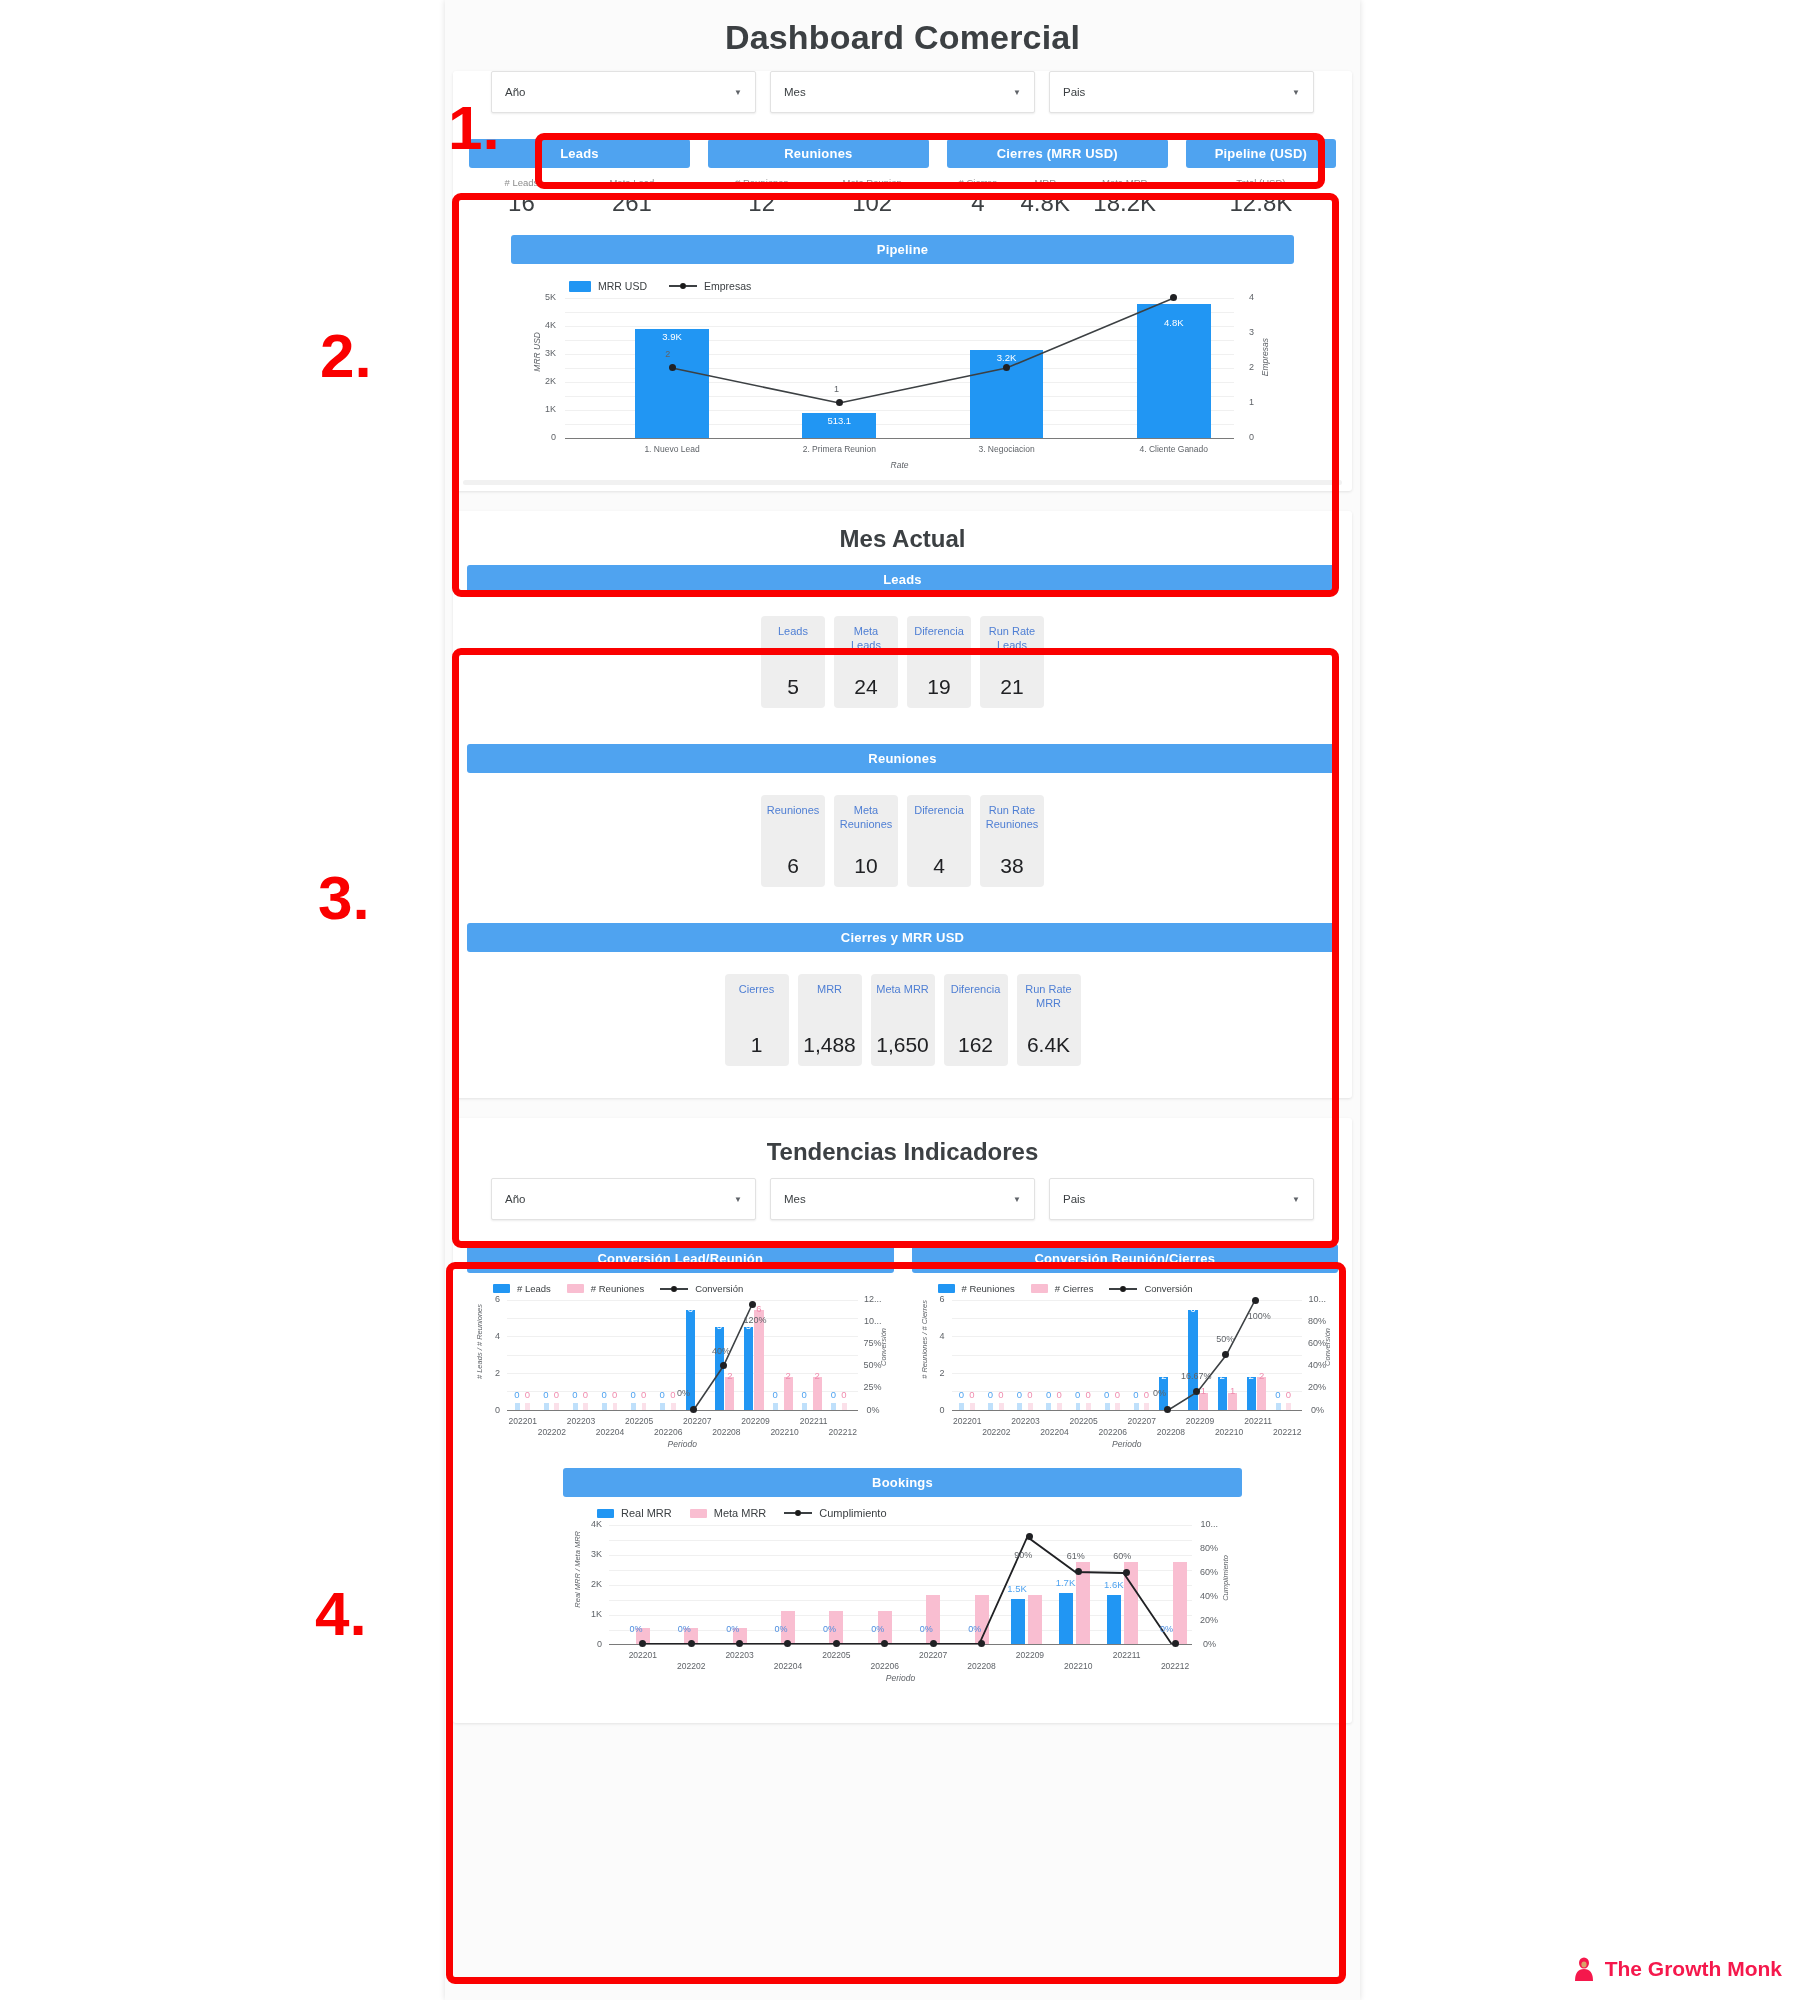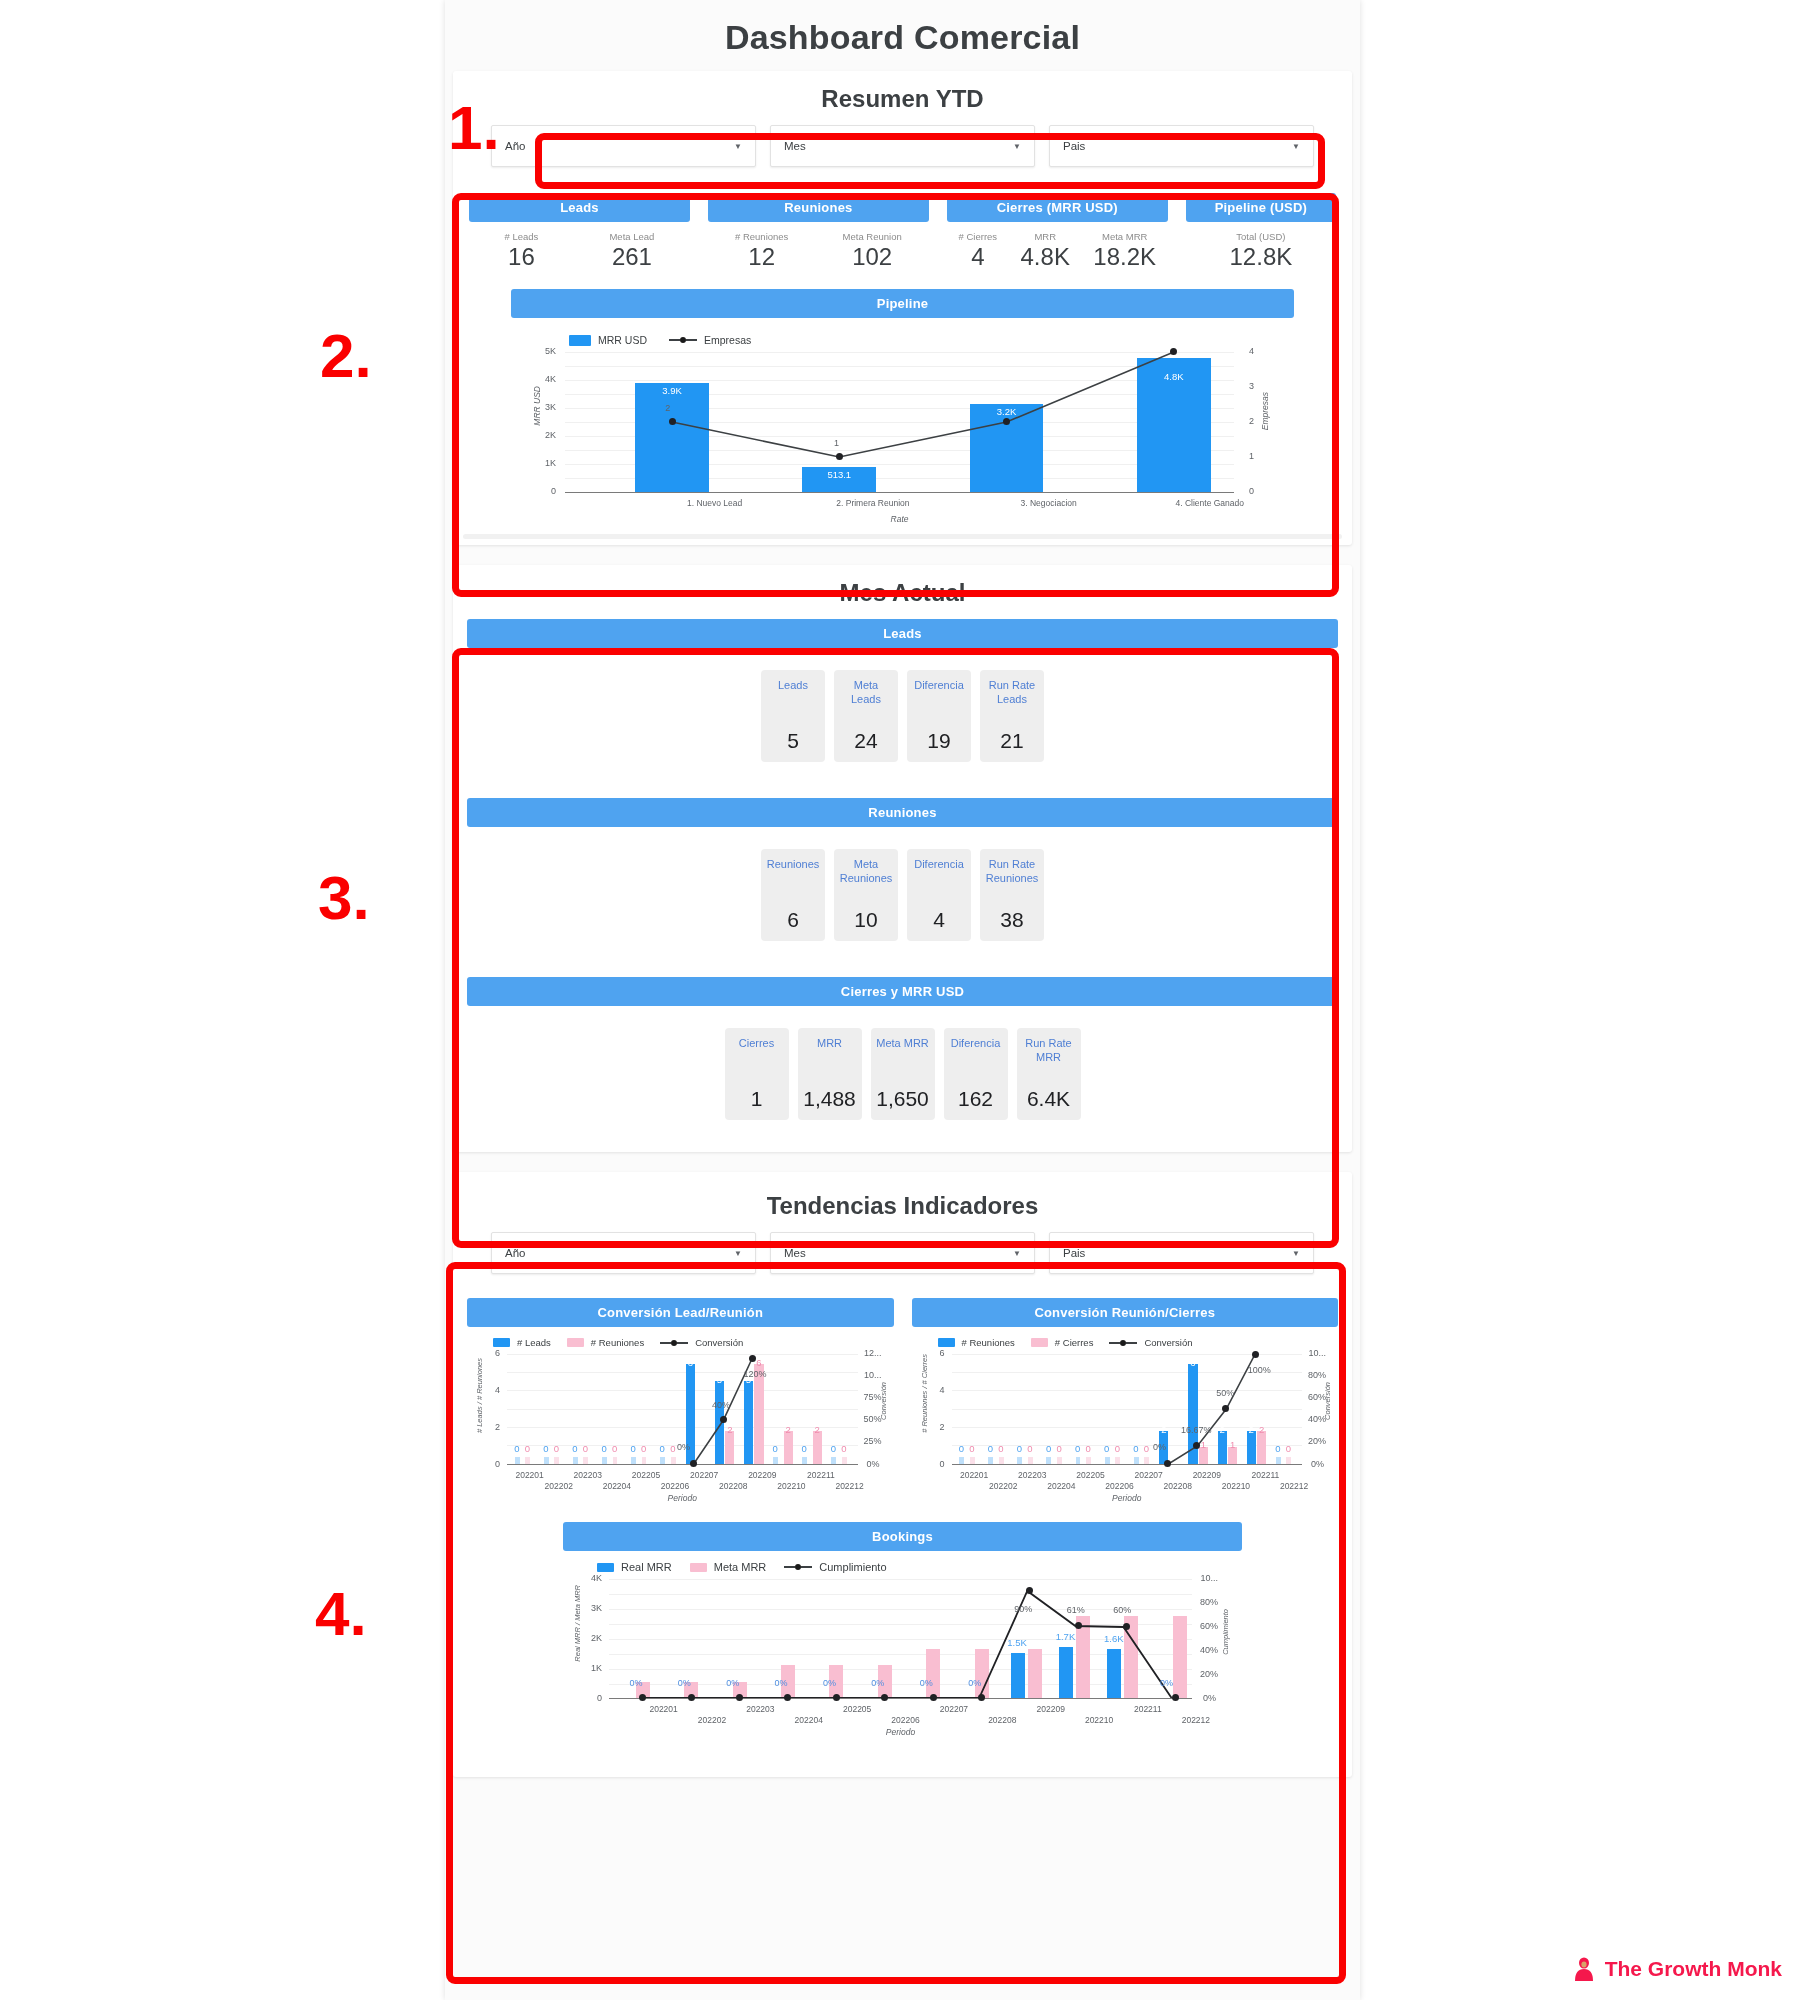--- a/index.html
+++ b/index.html
@@ -57,21 +57,21 @@
     writing-mode:vertical-rl; transform:rotate(180deg); white-space:nowrap;
   }
   .tick { position:absolute; font-size:9px; color:#5f6368; }
   .grid { position:absolute; left:0; right:0; border-top:1px solid #f0f0f0; }
   .axis { position:absolute; left:0; right:0; border-top:1.5px solid #7a7a7a; }
   .bar { position:absolute; background:#2196f3; }
   .bar.pink { background:#f9bed1; }
   .bar-lbl { position:absolute; font-size:9.5px; color:#fff; text-align:center; white-space:nowrap; }
   .bar-lbl.blue { color:#4fa3f0; }
   .bar-lbl.pinkt { color:#f08cae; }
-  .xtick { position:absolute; font-size:8.5px; color:#5f6368; text-align:right; white-space:nowrap; }
+  .xtick { position:absolute; font-size:8.5px; color:#5f6368; text-align:center; white-space:nowrap; }
   .xaxis-title { position:absolute; font-size:8.5px; font-style:italic; color:#5f6368; text-align:center; width:100%; }
   .pt { position:absolute; width:7px; height:7px; border-radius:50%; background:#202124; }
   .pt-lbl { position:absolute; font-size:9px; color:#5f6368; white-space:nowrap; }
 
   
   .ma-bar { margin:0 14px; }
   .cards { display:flex; justify-content:center; gap:9px; padding:22px 0 10px; }
   .card { width:64px; min-height:92px; background:#eeeeee; border-radius:4px; padding:9px 4px; text-align:center; display:flex; flex-direction:column; }
   .card-cap { font-size:11px; color:#4f7fd4; line-height:1.25; }
   .card-val { font-size:21px; color:#202124; margin-top:auto; padding-top:12px; }
@@ -89,21 +89,20 @@
   .divider { height:5px; background:#f1f1f1; margin:6px 10px 0; border-radius:3px; }
 </style>
 </head>
 <body>
 
 <div class="page">
 
   <div class="dash-title">Dashboard Comercial</div>
 
   <div class="panel" style="padding-bottom:6px;">
-    <div class="panel-title">Resumen YTD</div>
 
     <div class="filters">
       <div class="filter">
         <span class="lab">Año</span>
         <span class="caret">▼</span>
       </div>
       <div class="filter">
         <span class="lab">Mes</span>
         <span class="caret">▼</span>
       </div>

